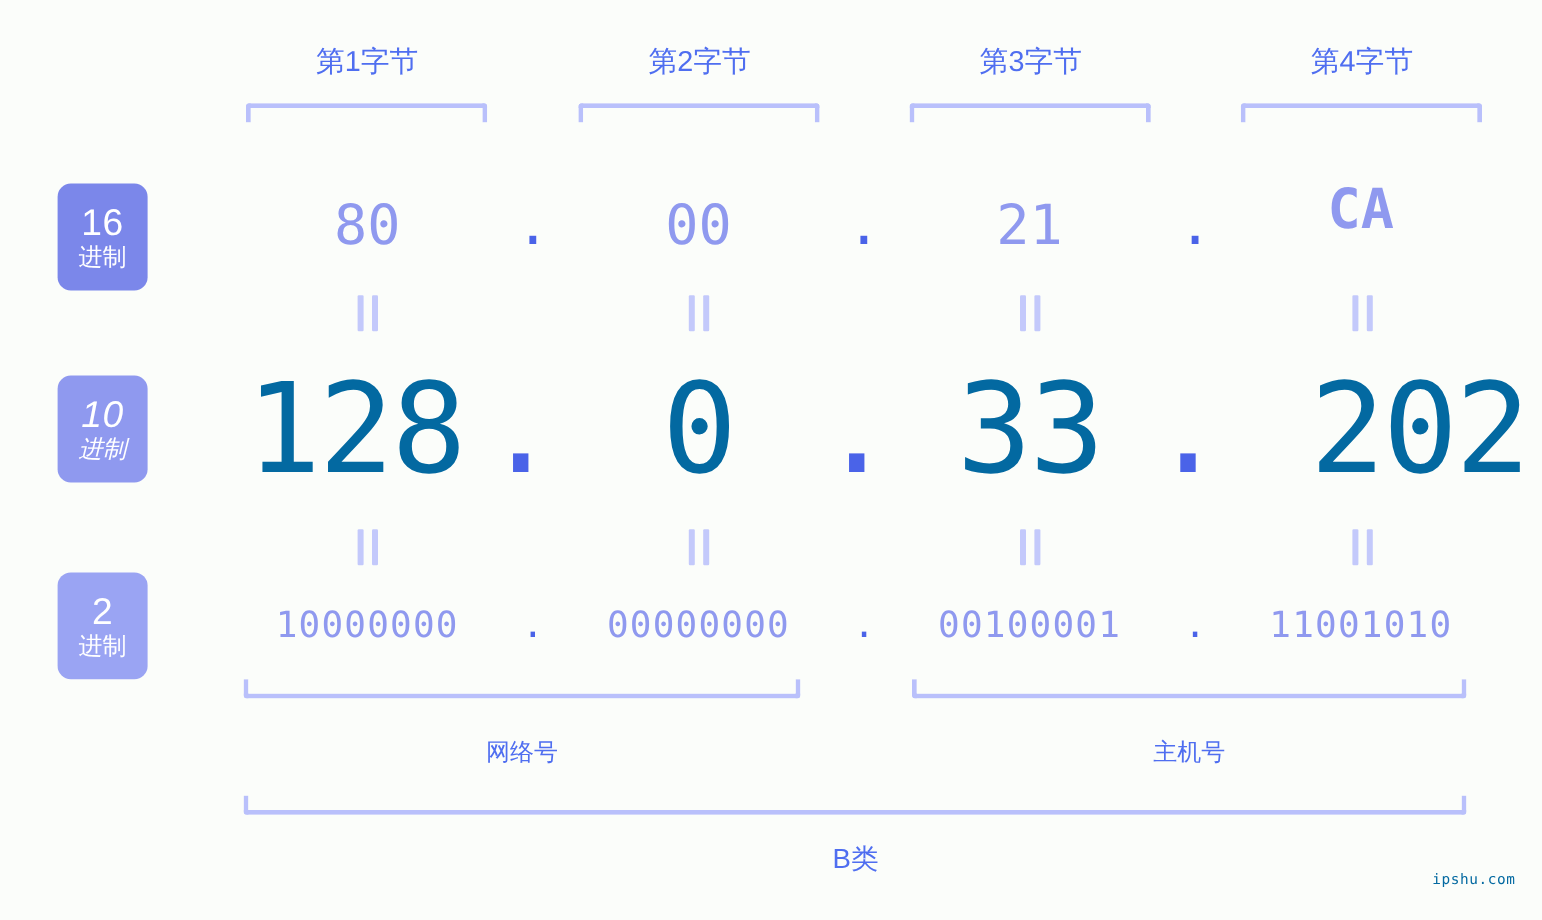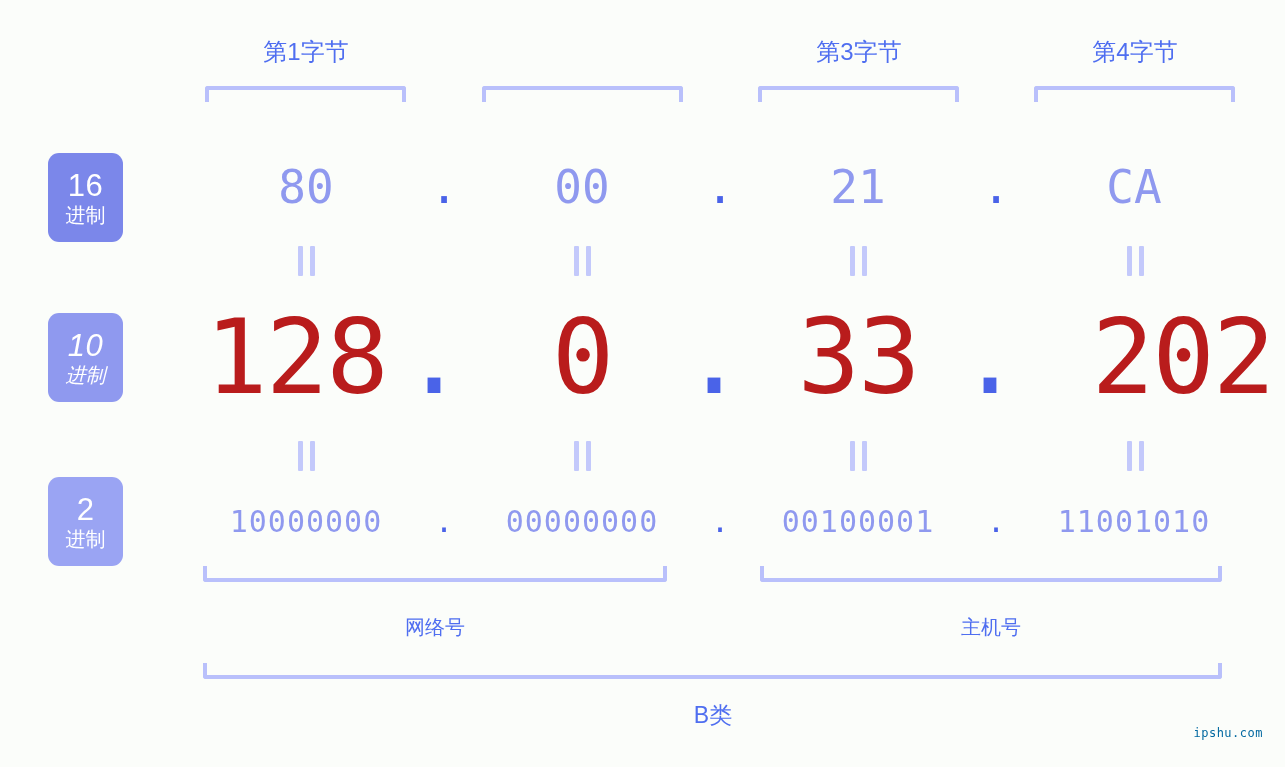--- a/index.html
+++ b/index.html
@@ -84,21 +84,21 @@
     white-space: nowrap;
     font-family: "DejaVu Sans Mono", "Liberation Mono", monospace;
   }
   .row-hex .cell {
     font-size: 46px;
     color: #8f99ef;
     line-height: 60px;
   }
   .row-dec .cell {
     font-size: 104px;
-    color: #b91c1c;
+    color: #0369a1;
     line-height: 120px;
     letter-spacing: -2px;
   }
   .row-bin .cell {
     font-size: 30px;
     color: #8f99ef;
     line-height: 40px;
     letter-spacing: 1px;
   }
 
@@ -159,20 +159,21 @@
     letter-spacing: 0.5px;
     font-family: "DejaVu Sans Mono", "Liberation Mono", monospace;
   }
 </style>
 </head>
 <body>
 
 <div id="stage">
 
   <div class="byte-label" style="left:206px; width:200px;">第1字节</div>
+  <div class="byte-label" style="left:483px; width:200px;">第2字节</div>
   <div class="byte-label" style="left:759px; width:200px;">第3字节</div>
   <div class="byte-label" style="left:1035px; width:200px;">第4字节</div>
 
   <div class="bracket down" style="left:205px; top:86px; width:201px; height:16px;"></div>
   <div class="bracket down" style="left:482px; top:86px; width:201px; height:16px;"></div>
   <div class="bracket down" style="left:758px; top:86px; width:201px; height:16px;"></div>
   <div class="bracket down" style="left:1034px; top:86px; width:201px; height:16px;"></div>
 
   <div class="badge" style="top:153px; background:#7b87ea;">
     <div class="num">16</div>
@@ -187,21 +188,21 @@
     <div class="sub">进制</div>
   </div>
 
   <div class="row-hex">
     <div class="cell" style="left:206px; top:157px; width:200px;">80</div>
     <div class="dot" style="left:406px; top:157px; width:76px;">.</div>
     <div class="cell" style="left:482px; top:157px; width:200px;">00</div>
     <div class="dot" style="left:682px; top:157px; width:76px;">.</div>
     <div class="cell" style="left:758px; top:157px; width:200px;">21</div>
     <div class="dot" style="left:958px; top:157px; width:76px;">.</div>
-    <div class="cell" style="left:1034px; top:157px; width:200px;">CA</div>
+    <div class="cell" style="left:1034px; top:144px; width:200px;font-weight:bold;">CA</div>
   </div>
 
   <div class="eq" style="left:295px; top:246px;">
       <span></span>
       <span></span>
     </div>
   <div class="eq" style="left:571px; top:246px;">
       <span></span>
       <span></span>
     </div>

